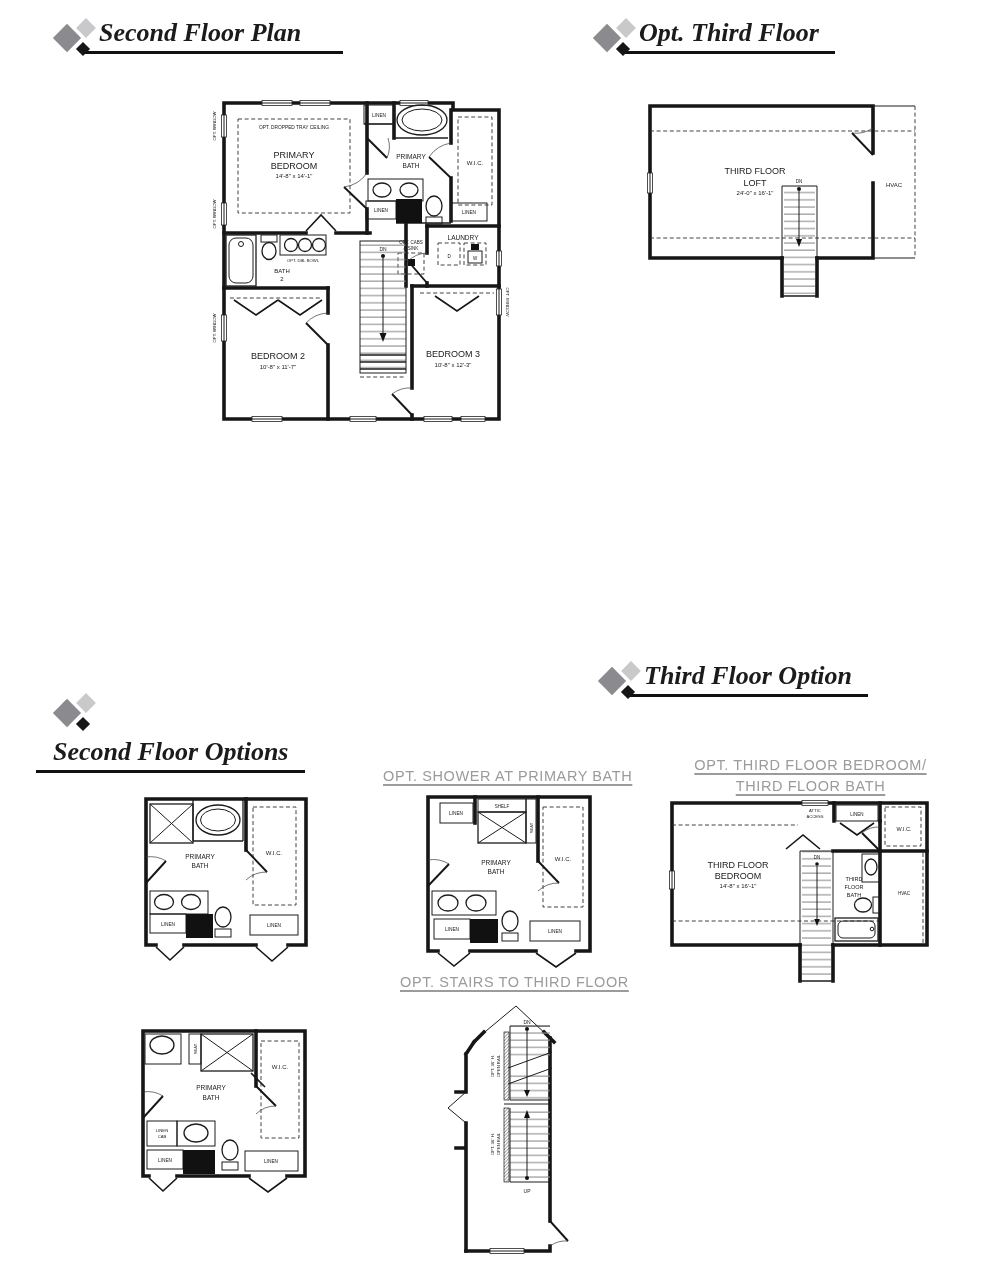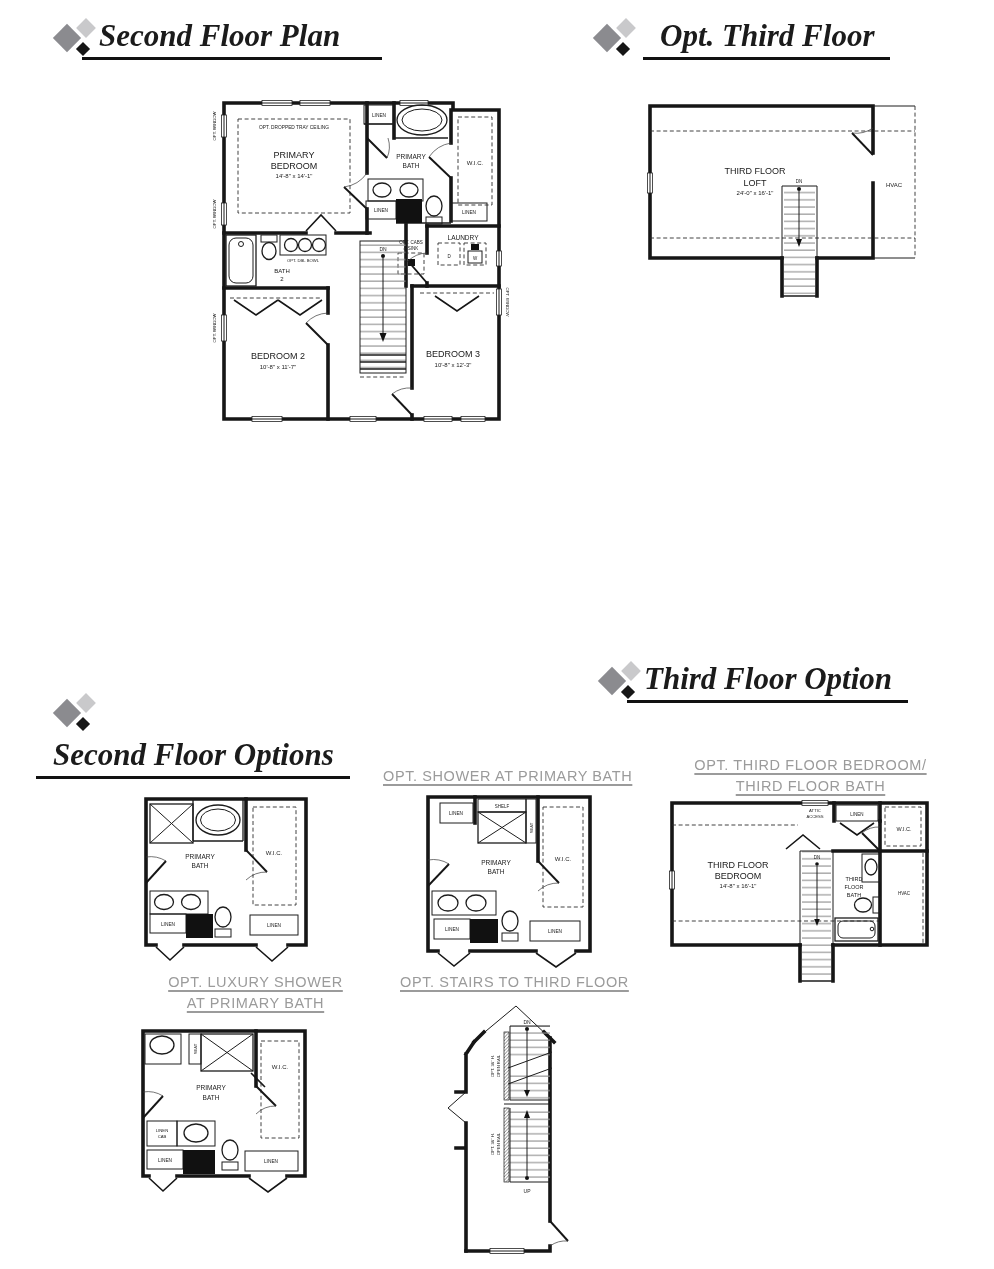--- a/index.html
+++ b/index.html
@@ -6,21 +6,21 @@
   .sheet{position:relative;width:994px;height:1269px;background:#ffffff;overflow:hidden;
          font-family:"Liberation Sans",sans-serif;}
   
   .hdr{position:absolute;display:flex;align-items:flex-start;}
   .logo{position:relative;width:46px;height:44px;flex:none;}
   .logo .d{position:absolute;transform:rotate(45deg);}
   .d1{width:20px;height:20px;background:#8b8b8f;left:4px;top:11px;}
   .d2{width:14px;height:14px;background:#c9c9cb;left:26px;top:4px;}
   .d3{width:10px;height:10px;background:#161616;left:25px;top:27px;}
   .hdr .title{font-family:"Liberation Serif","DejaVu Serif",serif;font-style:italic;font-weight:bold;
-      font-size:31px;color:#1b1b1b;border-bottom:3px solid #111;margin-left:-17px;
+      font-size:26px;color:#1b1b1b;border-bottom:3px solid #111;margin-left:-17px;
       padding:0 16px 3px 17px;line-height:1.2;white-space:nowrap;}
   .hdr .title.xr{padding-right:42px;}
   
   .opt-title{position:absolute;color:#9b9b9b;font-size:14.5px;letter-spacing:.6px;text-align:center;
       line-height:1.45;white-space:nowrap;}
   .opt-title span{text-decoration:underline;text-underline-offset:3px;text-decoration-thickness:1.5px;}
   
   svg{position:absolute;overflow:visible;}
   svg text{font-family:"Liberation Sans",sans-serif;fill:#202020;text-anchor:middle;}
   .t9{font-size:9px;} .t65{font-size:6.5px;} .t6{font-size:6px;}
@@ -53,21 +53,21 @@
 
   <div class="hdr" style="left:53px;top:17px;">
     <div class="logo">
       <div class="d d1"></div>
         <div class="d d2"></div>
         <div class="d d3"></div>
     </div>
     <div class="title xr">Second Floor Plan</div>
   </div>
 
-  <div class="hdr" style="left:593px;top:17px;gap:21px;">
+  <div class="hdr" style="left:593px;top:17px;">
     <div class="logo">
       <div class="d d1"></div>
         <div class="d d2"></div>
         <div class="d d3"></div>
     </div>
     <div class="title">Opt. Third Floor</div>
   </div>
 
   <div class="hdr" style="left:53px;top:692px;flex-direction:column;">
     <div class="logo">
@@ -86,24 +86,20 @@
     </div>
     <div class="title">Third Floor Option</div>
   </div>
 
   <div class="opt-title" style="left:383px;top:766px;width:240px;">
     <span>OPT. SHOWER AT PRIMARY BATH</span>
   </div>
   <div class="opt-title" style="left:688px;top:755px;width:245px;">
     <span>OPT. THIRD FLOOR BEDROOM/</span><br>
     <span>THIRD FLOOR BATH</span>
-  </div>
-  <div class="opt-title" style="left:138px;top:972px;width:235px;">
-    <span>OPT. LUXURY SHOWER</span><br>
-    <span>AT PRIMARY BATH</span>
   </div>
   <div class="opt-title" style="left:400px;top:972px;width:222px;">
     <span>OPT. STAIRS TO THIRD FLOOR</span>
   </div>
 
   <svg style="left:210px;top:93px;" width="302" height="334" viewBox="0 0 302 334">
 
     <path class="w" d="M14,10 H243 V17 H289 V326 H14 Z"></path>
 
     <path class="w" d="M157,10 V80"></path>

